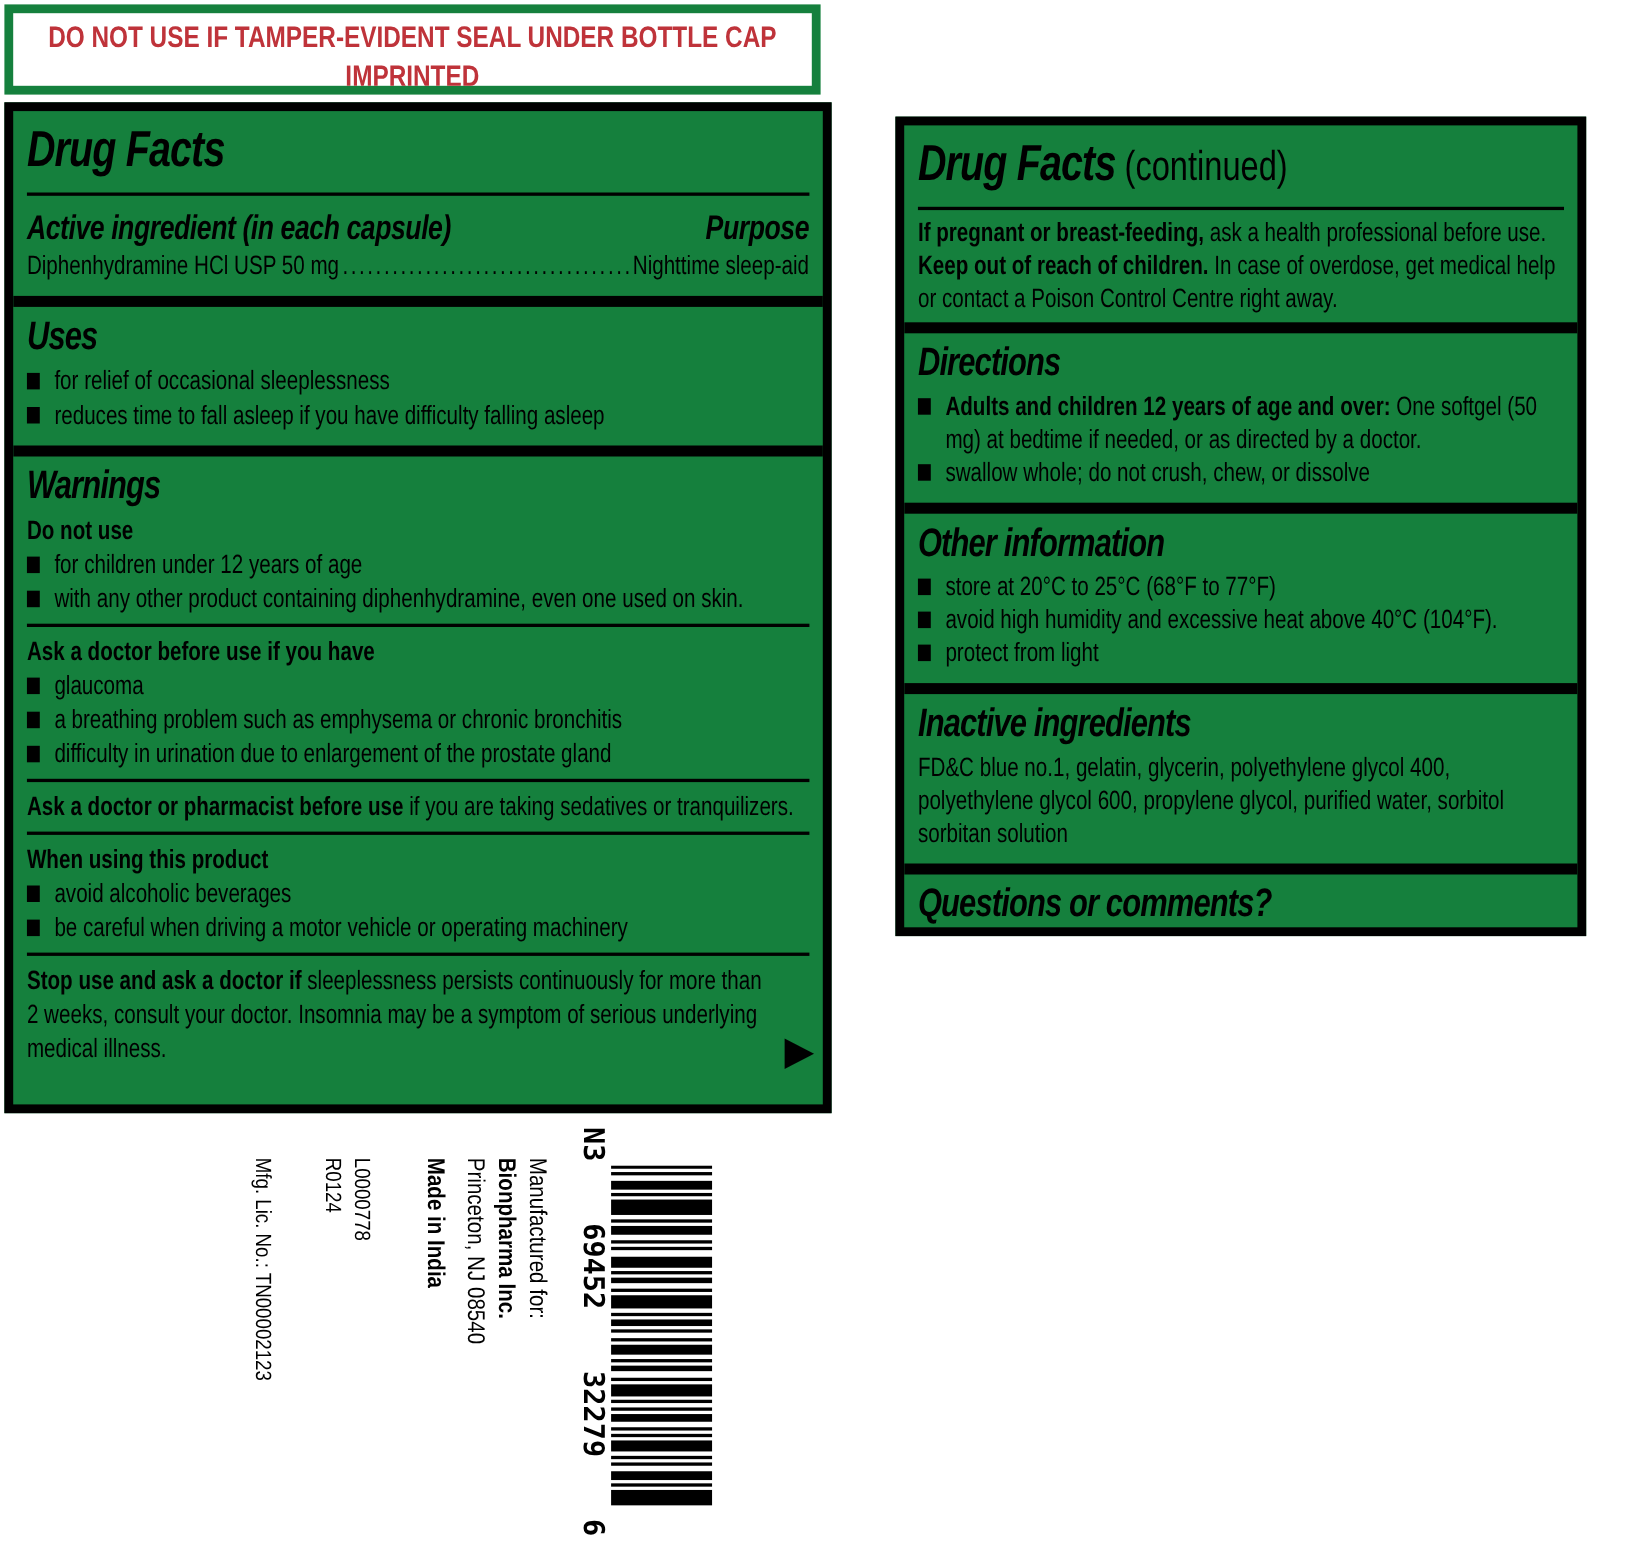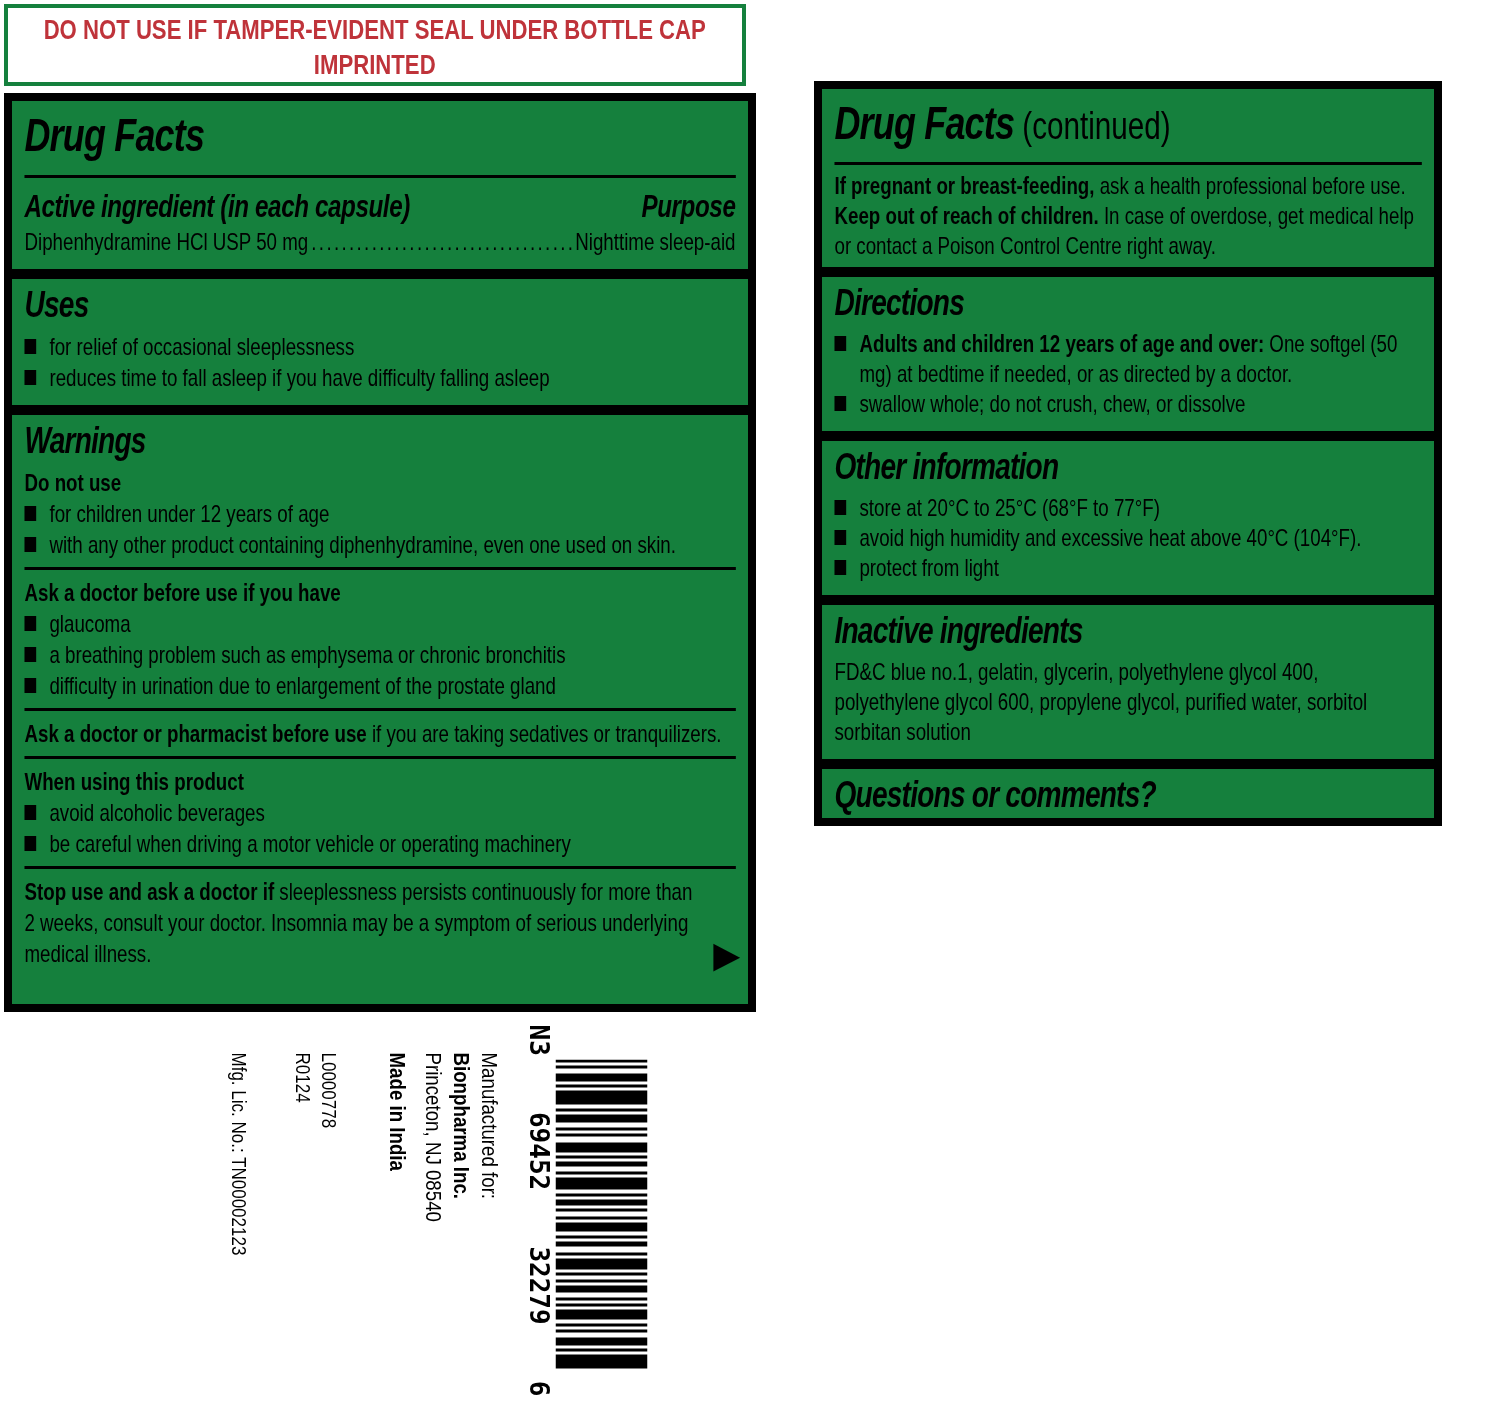--- a/index.html
+++ b/index.html
@@ -1,28 +1,28 @@
 <!DOCTYPE html>
 <html><head>
 <meta charset="utf-8">
 <style>
   html,body{margin:0;padding:0;background:#fff;}
   #page{position:relative;width:1500px;height:1401px;background:#fff;overflow:hidden;
         font-family:"Liberation Sans","DejaVu Sans",sans-serif;color:#000;}
 
   
-  .tamper{position:absolute;left:4px;top:4px;width:742px;height:82px;border:4px solid #15803d;
+  .tamper{position:absolute;left:4px;top:4px;width:742px;height:82px;border:8px solid #15803d;
           box-sizing:border-box;overflow:hidden;}
   .tamper-inner{width:122%;margin-left:-11%;transform:scaleX(0.82);transform-origin:50% 50%;
           text-align:center;font-weight:bold;font-size:27px;line-height:35px;color:#bf333a;padding-top:5px;}
 
   
   .dfbox{position:absolute;border:8px solid #000;background:#15803d;box-sizing:border-box;overflow:hidden;}
   .box-left{left:4px;top:93px;width:752px;height:919px;}
-  .box-right{left:814px;top:81px;width:628px;height:745px;}
+  .box-right{left:814px;top:106px;width:628px;height:745px;}
   .binner{width:128.2%;transform:scaleX(0.78);transform-origin:0 0;}
 
   .sec{padding:4px 16px 12px;}
   .bar{height:10px;background:#000;}
   .hr{height:3px;background:#000;margin:7px 0;}
   .title-rule{height:3px;background:#000;margin:0 16px;}
 
   .df-title{font-style:italic;font-weight:bold;font-size:46px;line-height:52px;letter-spacing:-1px;margin:4px 0 8px;}
   .df-title .cont{font-style:normal;font-weight:normal;font-size:38px;letter-spacing:0;}
   .sec-heading{font-style:italic;font-weight:bold;font-size:36px;line-height:44px;letter-spacing:-1px;margin-bottom:4px;}

